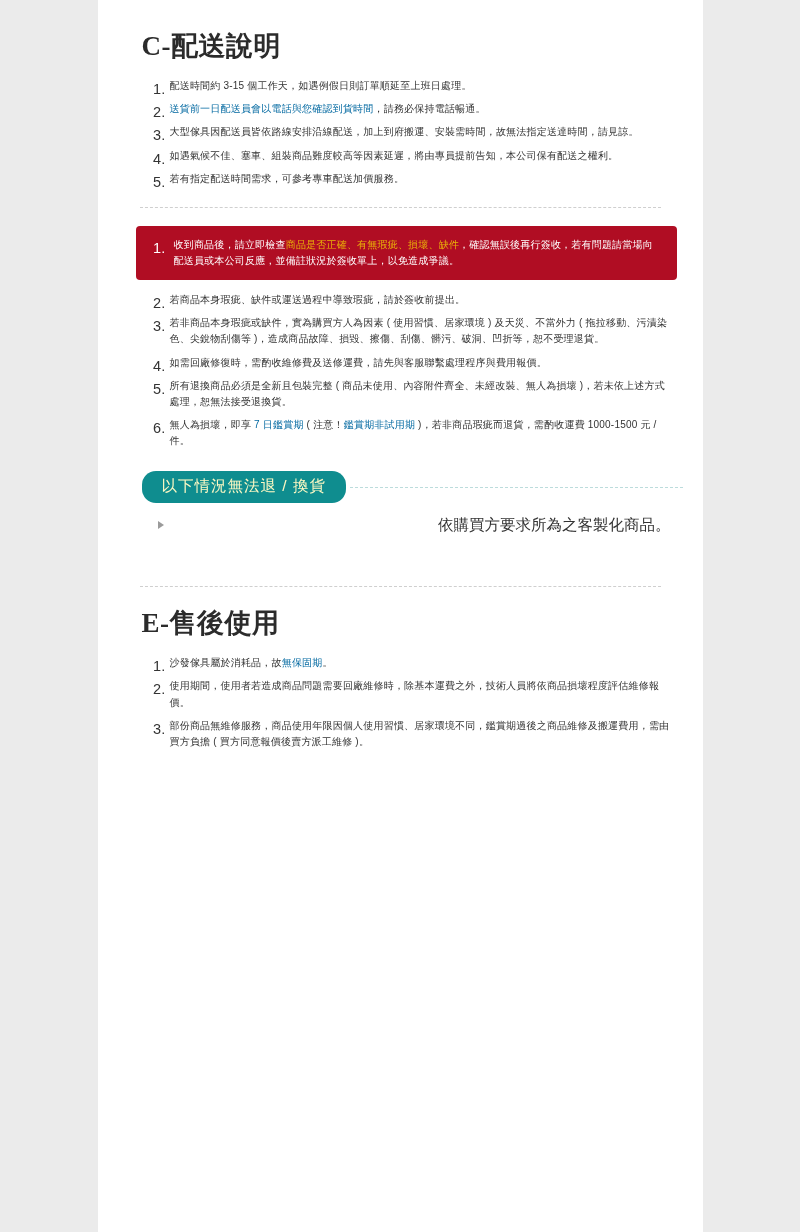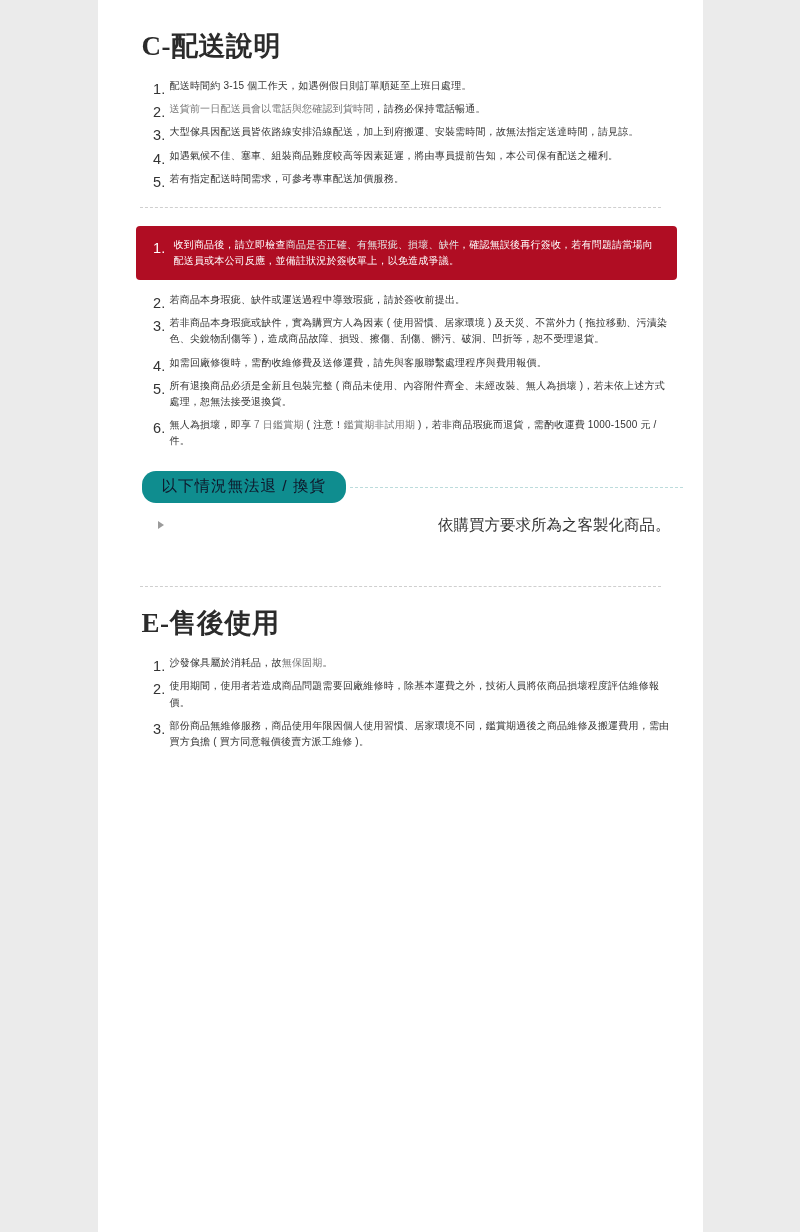--- a/index.html
+++ b/index.html
@@ -50,21 +50,21 @@
   ol.list > li::before {
     content: counter(li) ".";
     position: absolute;
     left: -22px;
     width: 18px;
     text-align: right;
     font-size: 14.5px;
     color: #333333;
   }
   .red-text {
-    color: #737373;
+    color: #0369a1;
   }
   .divider {
     border: 0;
     border-top: 1px dashed #cfcfcf;
     margin: 20px 22px 18px 22px;
   }
   
   ol.list > li.highlight {
     background: #b00d23;
     color: #ffffff;
@@ -78,30 +78,30 @@
   ol.list > li.highlight::before {
     left: 12px;
     top: 11px;
     color: #ffffff;
   }
   ol.list > li.highlight .inner {
     display: block;
     padding-left: 28px;
   }
   .hl-pink {
-    color: #e5e5e5;
+    color: #eab308;
   }
   .badge-row {
     display: flex;
     align-items: center;
     margin: 22px 0 10px 24px;
   }
   .badge {
     background: #0f8d8f;
-    color: #0f172a;
+    color: #fef9c3;
     font-size: 15.5px;
     padding: 5px 20px 6px 20px;
     border-radius: 14px 14px 14px 14px;
     letter-spacing: 1px;
     white-space: nowrap;
   }
   .badge-line {
     flex: 1;
     border-top: 1px dashed #bcdcdc;
     margin-left: 4px;

